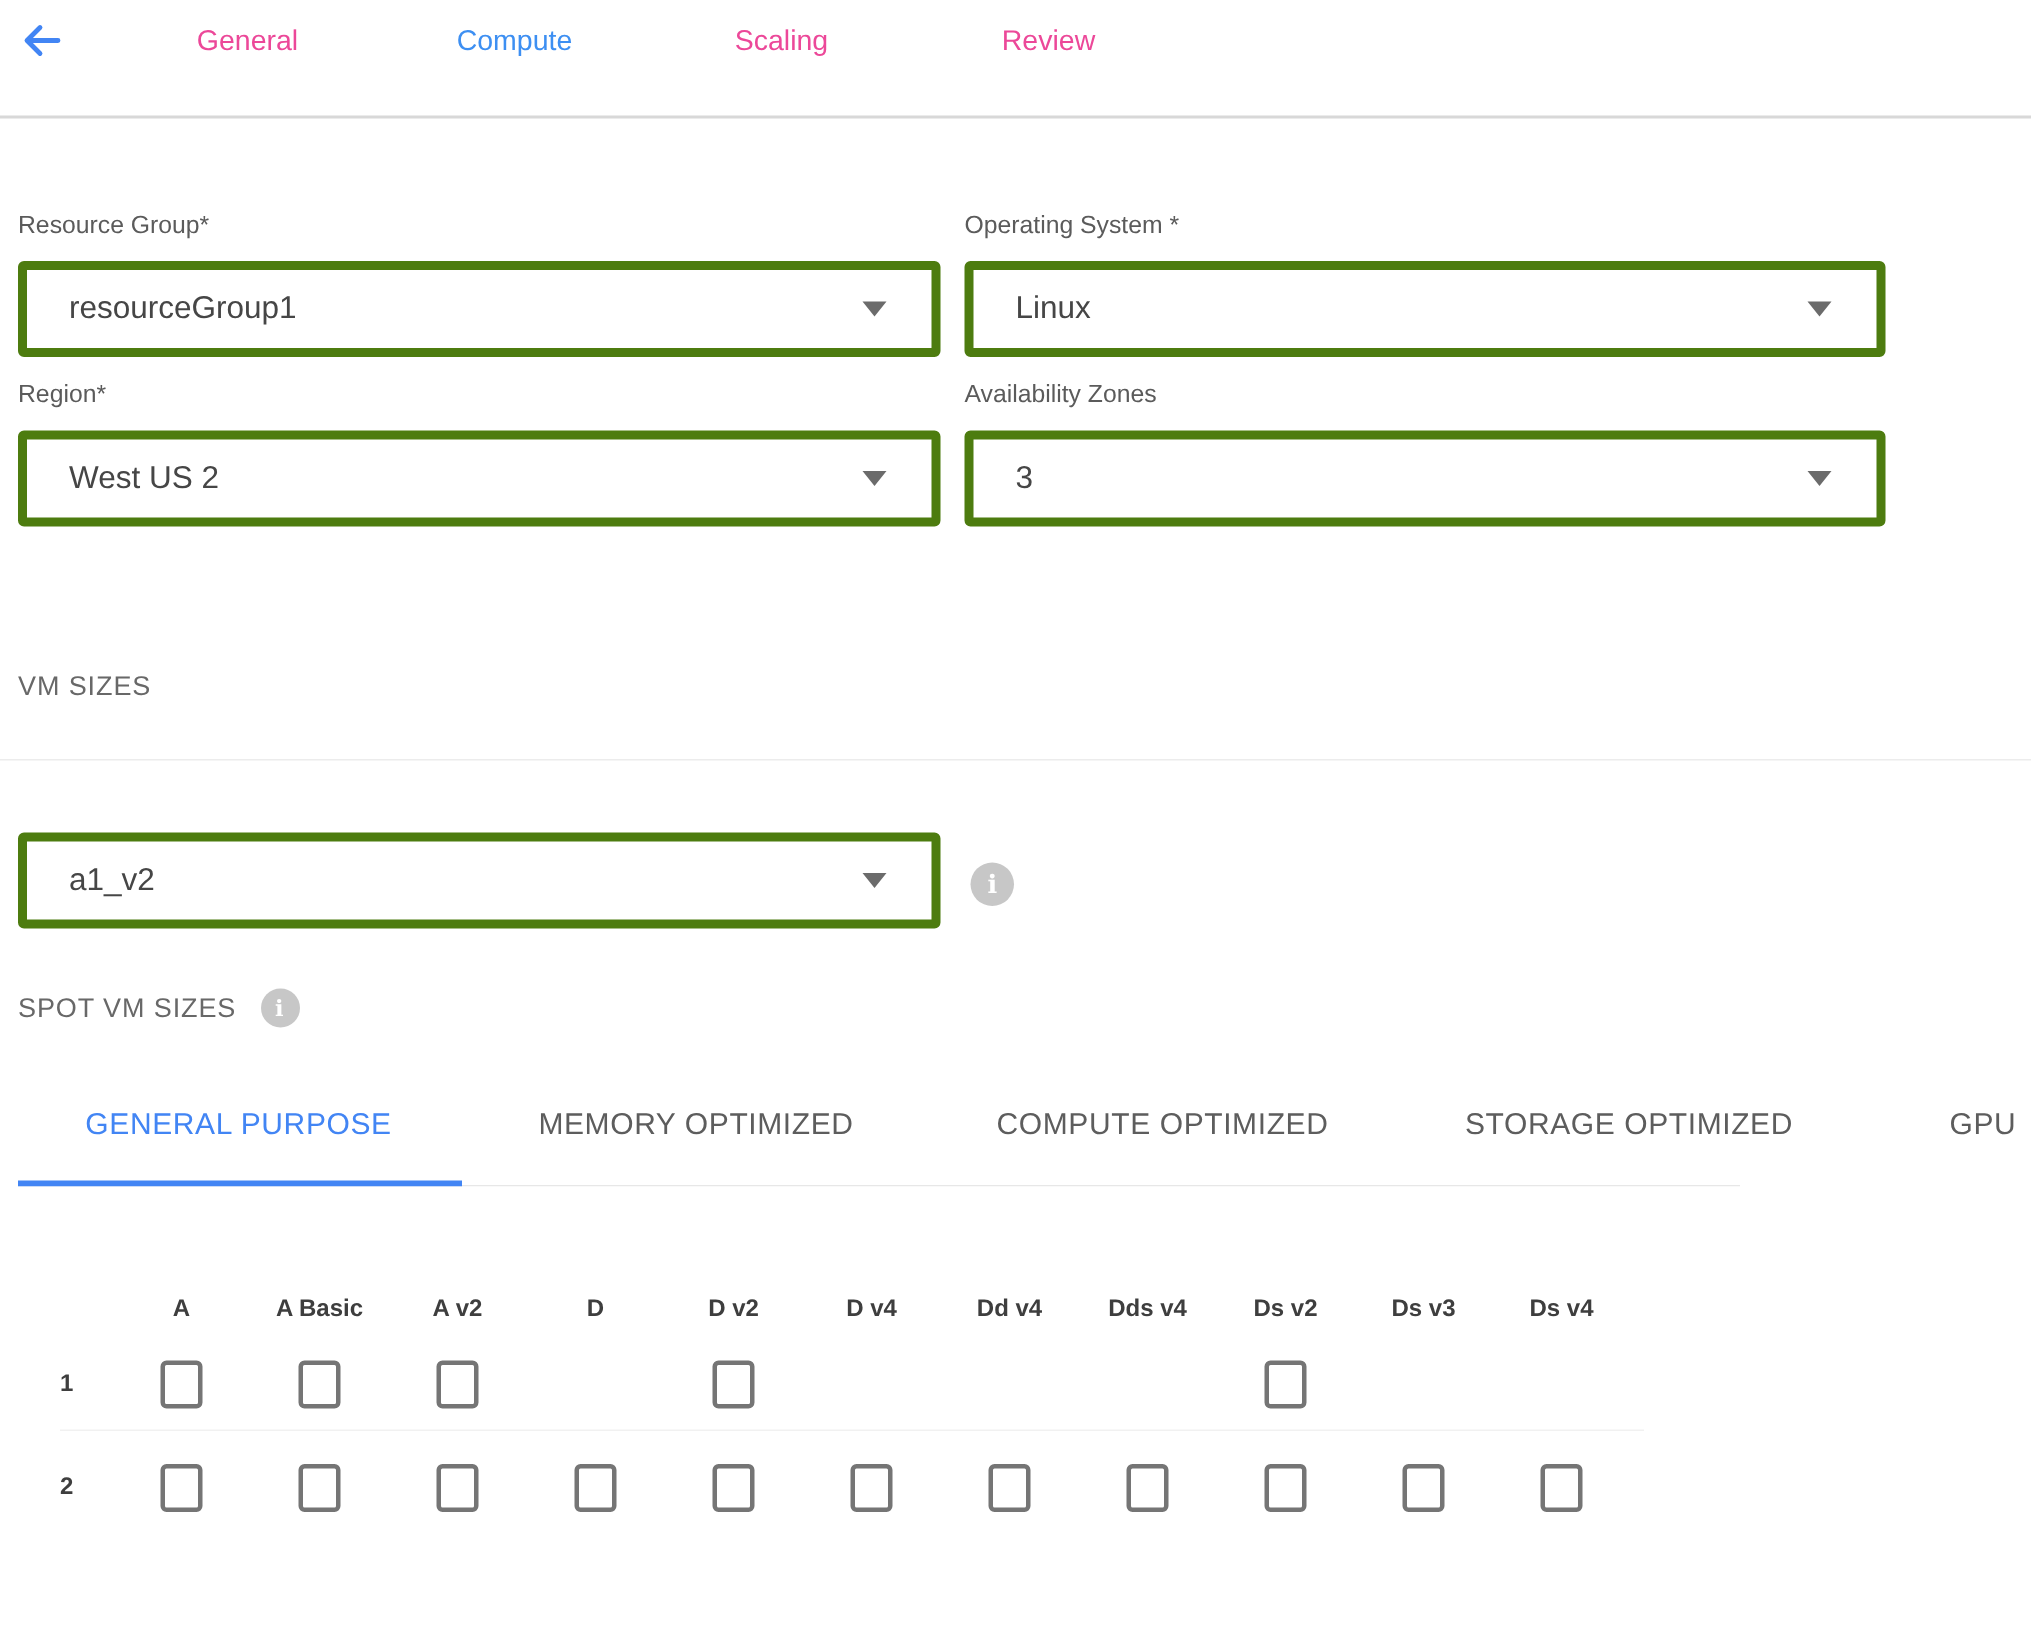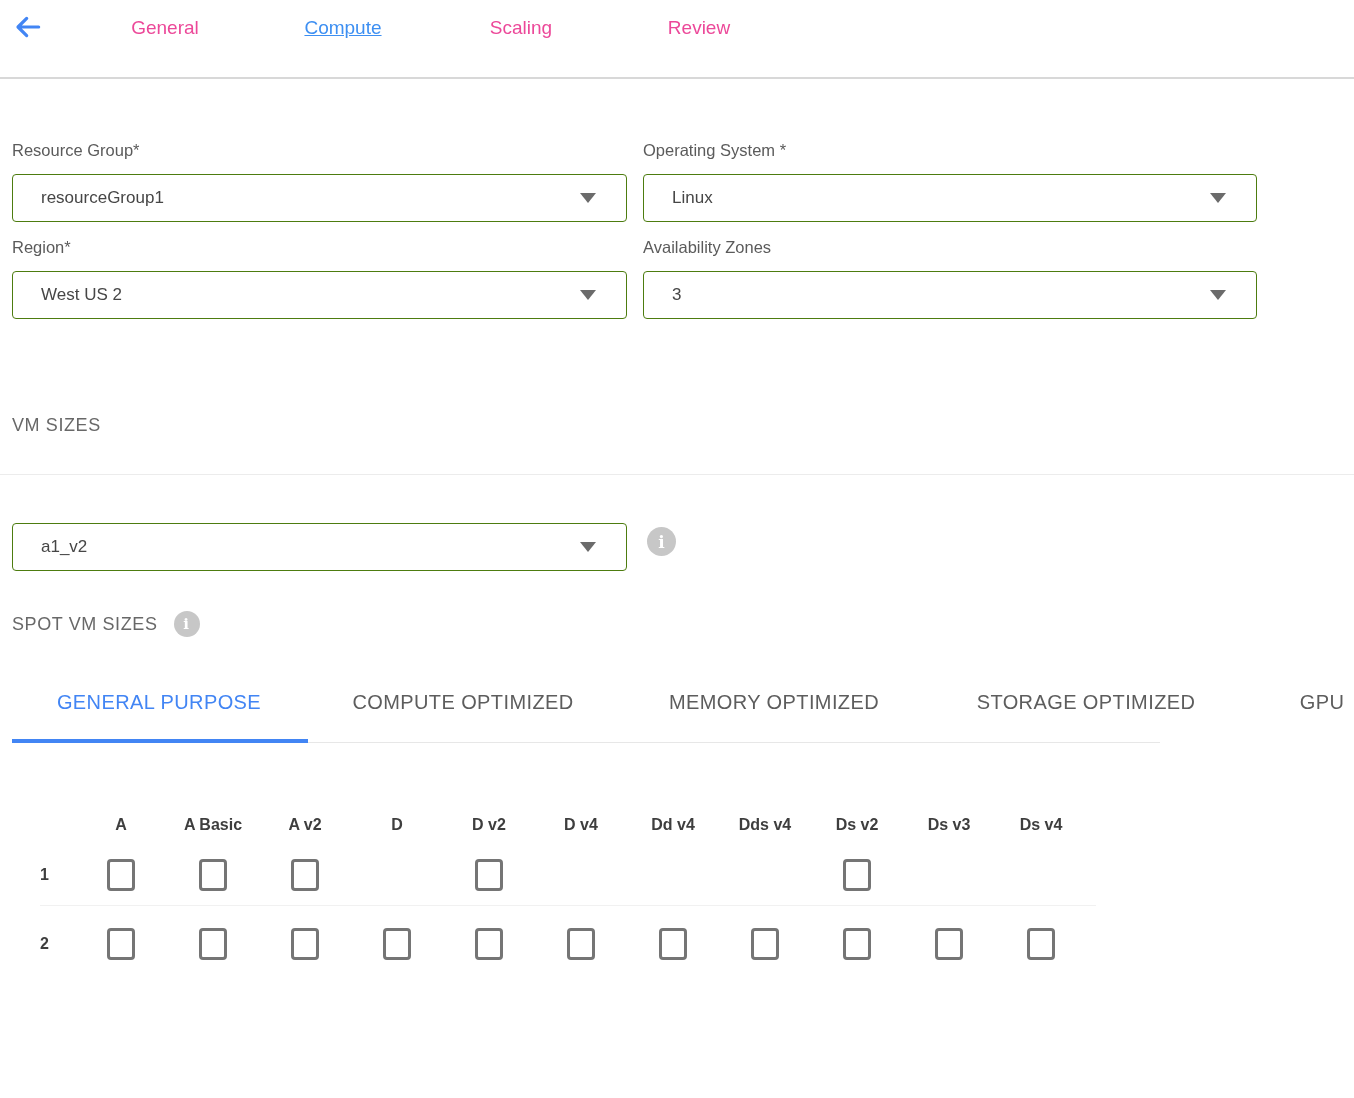--- a/index.html
+++ b/index.html
@@ -6,31 +6,31 @@
   html,body { width:1354px; height:1098px; background:#ffffff; overflow:hidden;
               font-family:"Liberation Sans","DejaVu Sans",sans-serif; }
 
   
   .wiz-header { position:relative; height:79px; border-bottom:2px solid #d8d8d8; }
   .back-btn { position:absolute; left:10px; top:11px; width:36px; height:36px;
               display:flex; align-items:center; justify-content:center; cursor:pointer; }
   .steps { display:flex; margin-left:76px; }
   .step { width:178px; text-align:center; line-height:56px; font-size:19px;
           color:#ec4899; cursor:pointer; }
-  .step.active { color:#3d8ff2;text-decoration:underline; }
+  .step.active { color:#3d8ff2; }
 
   
   .main { padding-left:12px; }
 
   .form-grid { display:grid; grid-template-columns:615px 614px; column-gap:37px;
                row-gap:46px; margin-top:62px;gap:16px; }
   .field-label { font-size:16.5px; color:#5b5b5b; margin-bottom:14px; }
-  .select-box { height:48px; border:1px solid #4d7c0f; border-radius:4px;
+  .select-box { height:64px; border:6px solid #4d7c0f; border-radius:4px;
                 display:flex; align-items:center; padding:0 30px 0 28px;
-                font-size:17px; color:#464646; cursor:pointer; background:#fff;
+                font-size:21px; color:#464646; cursor:pointer; background:#fff;
                 justify-content:space-between; }
   .caret { width:0; height:0; border-left:8px solid transparent;
            border-right:8px solid transparent; border-top:10px solid #6b6b6b; }
 
   .section-heading { margin-top:96px; font-size:18px; color:#686868;
                      letter-spacing:0.6px; display:flex; align-items:center; }
   .full-divider { position:relative; left:-12px; width:1354px; height:1px;
                   background:#ececec; margin-top:38px; }
 
   .ondemand-row { display:flex; align-items:flex-end; margin-top:48px; }
@@ -143,22 +143,22 @@
 
   <div class="section-heading spot-heading">
     <span>SPOT VM SIZES</span>
     <span class="info-icon info-sm">i</span>
   </div>
 
   <div class="spot-tabs">
     <div class="spot-tabs-underline"></div>
     <div class="spot-tabs-row">
       <div class="spot-tab t0 active">GENERAL PURPOSE</div>
+      <div class="spot-tab t2">MEMORY OPTIMIZED</div>
       <div class="spot-tab t1">COMPUTE OPTIMIZED</div>
-      <div class="spot-tab t2">MEMORY OPTIMIZED</div>
       <div class="spot-tab t3">STORAGE OPTIMIZED</div>
       <div class="spot-tab t4">GPU</div>
     </div>
   </div>
 
   <div class="vm-table">
 
     <div class="vt-row vt-head">
       <div></div>
       <div class="col-h">A</div>

